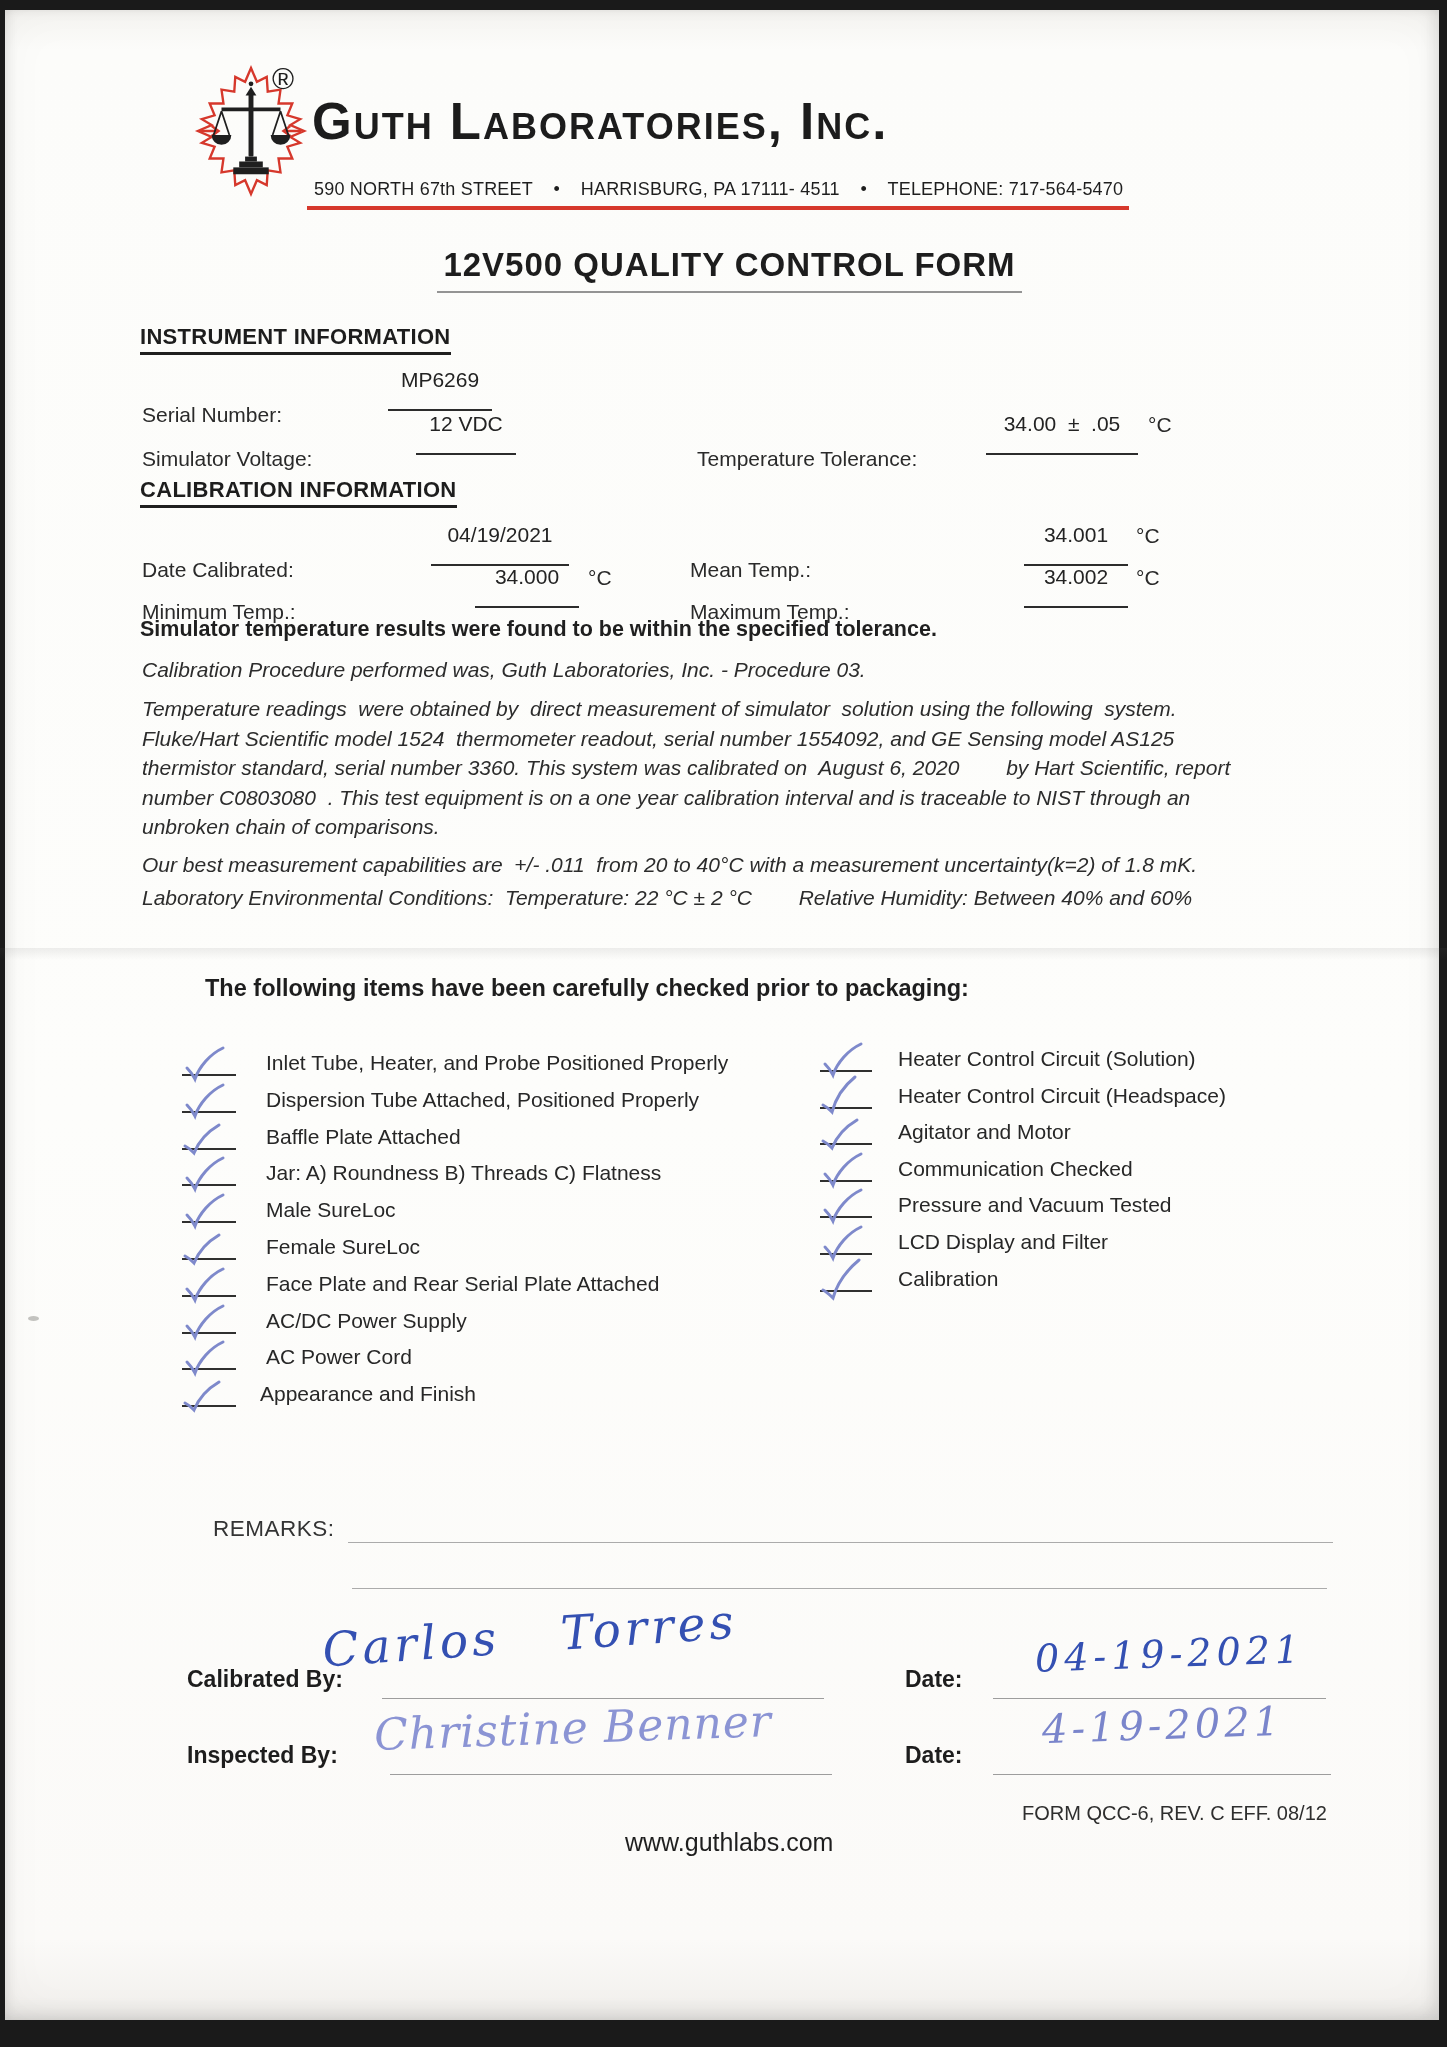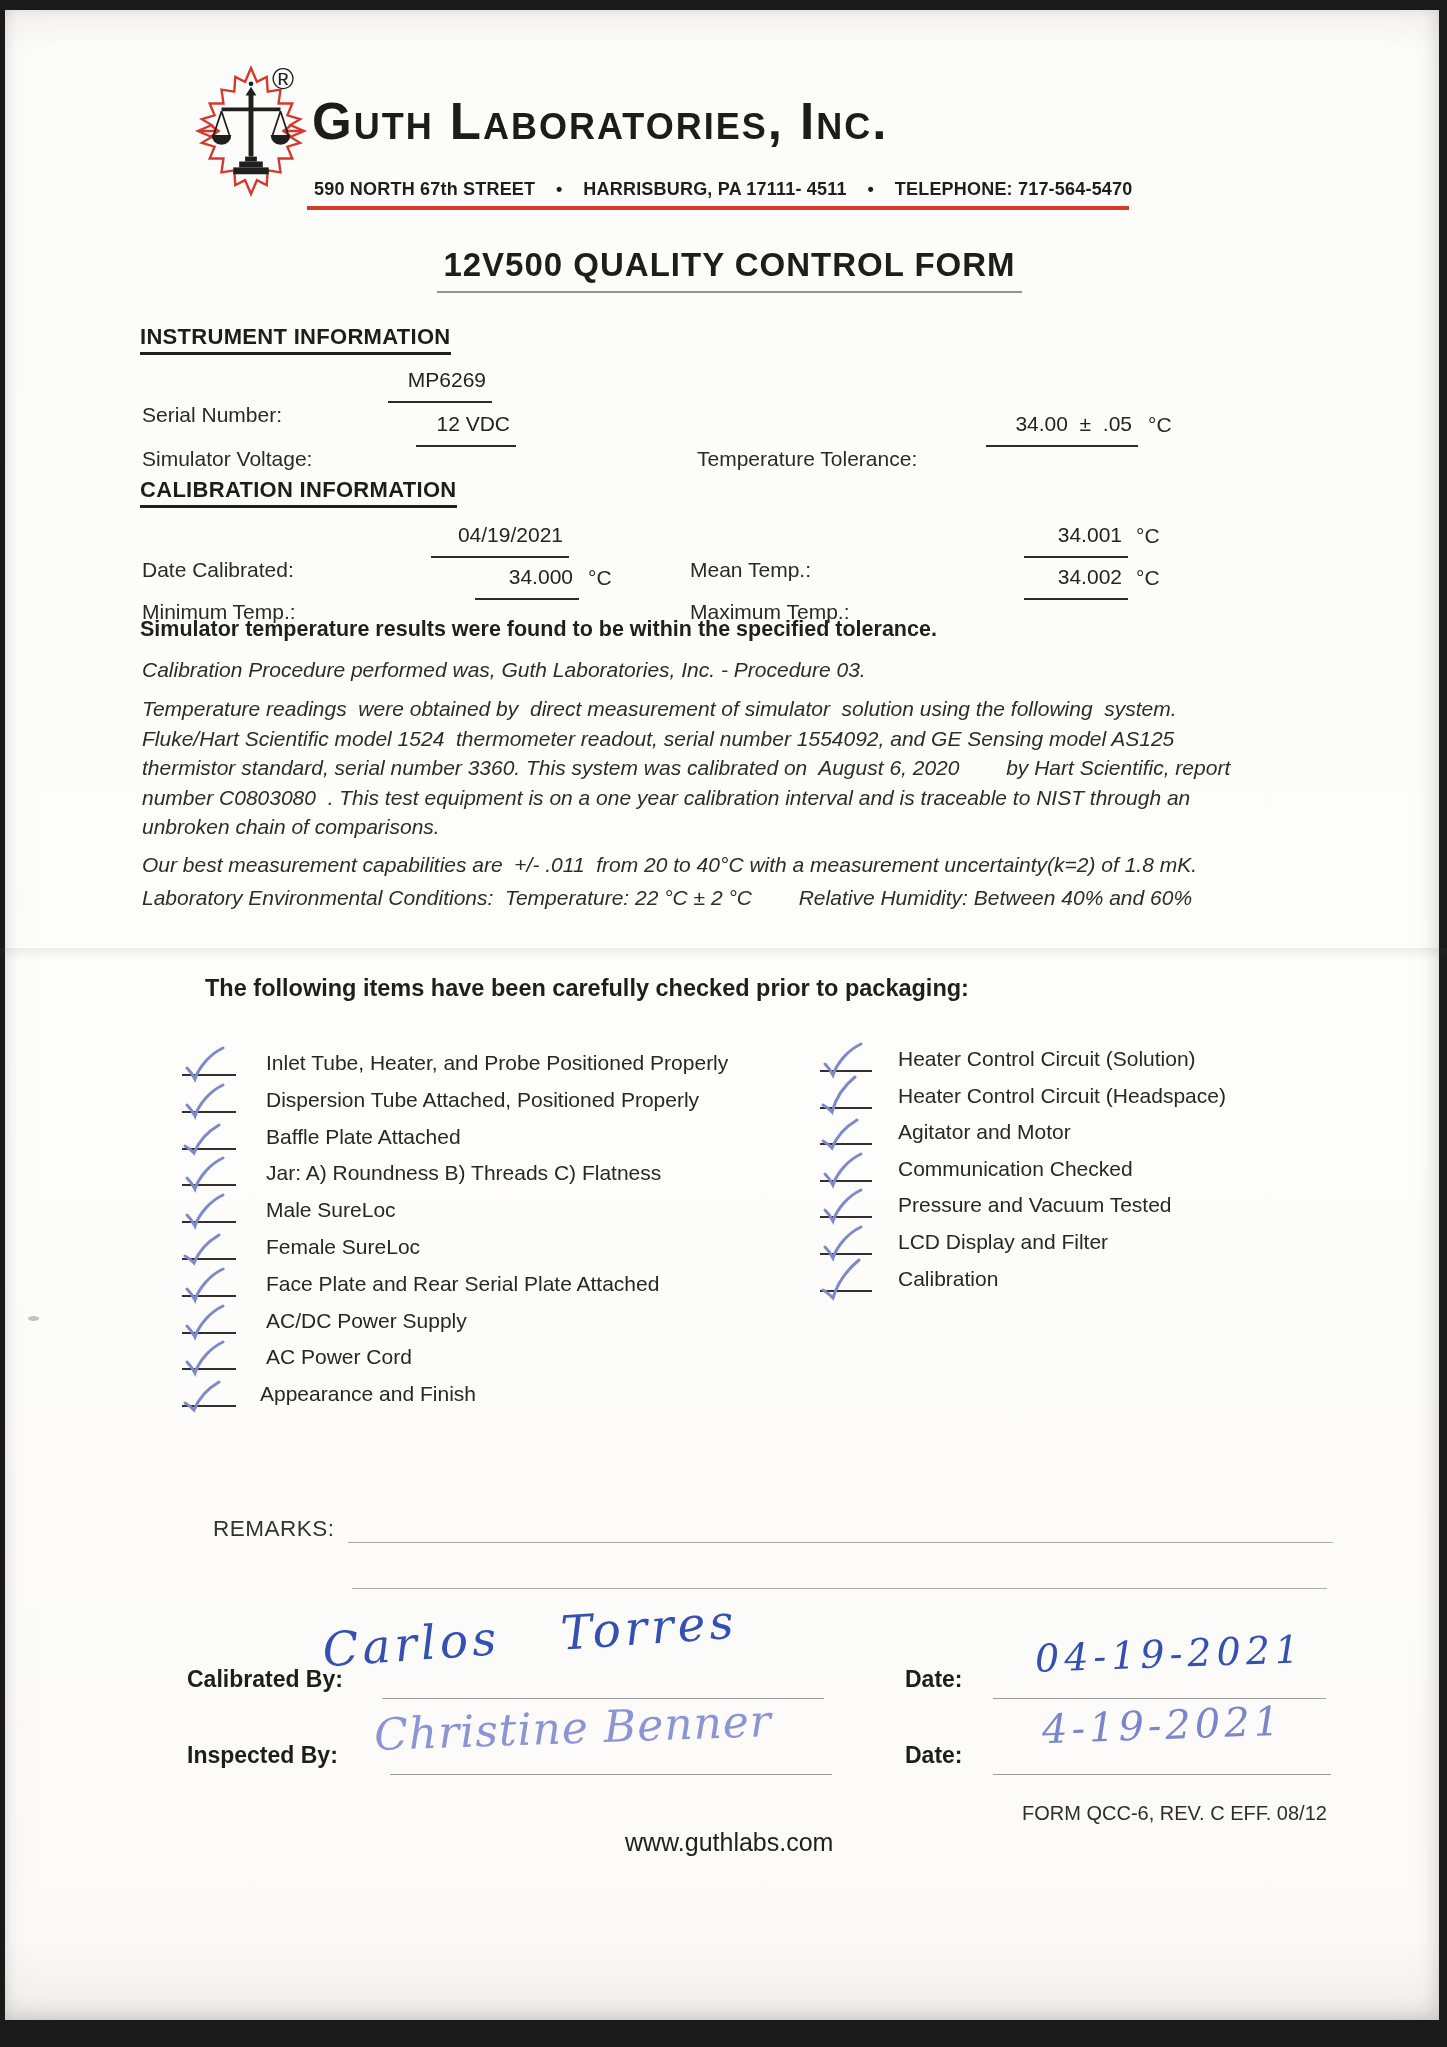--- a/index.html
+++ b/index.html
@@ -17,32 +17,32 @@
   .seam { position:absolute; left:0; width:100%; height:12px;
     background:linear-gradient(180deg, rgba(90,90,90,0.10), rgba(255,255,255,0)); }
   .speck { position:absolute; background:#b4b4b0; border-radius:50%; opacity:.8; }
 
   .abs { position:absolute; }
 
   
   .regmark { font-size:30px; color:#1d1d1d; }
   .company { font-size:51px; font-weight:bold; letter-spacing:2px; color:#1c1c1c;
     font-variant:small-caps; line-height:1; white-space:nowrap; }
-  .addr { font-size:18px; font-weight:bold; color:#1e1e1e; white-space:pre-wrap; letter-spacing:.2px; }
+  .addr { font-size:18px; font-weight:normal; color:#1e1e1e; white-space:pre-wrap; letter-spacing:.2px; }
   .redbar { height:4px; background:#d6382c; }
 
   .pagetitle { font-size:33px; font-weight:bold; letter-spacing:1px; text-align:center;
     color:#1d1d1d; border-bottom:2.5px solid #949494; padding-bottom:7px; white-space:nowrap; }
 
   .sechead { font-size:22px; font-weight:bold; color:#1d1d1d; letter-spacing:.3px;
     border-bottom:3px solid #1f1f1f; padding-bottom:2px; display:inline-block; white-space:nowrap; }
 
   .lbl { font-size:21px; color:#2a2a2a; white-space:nowrap;margin-top:32px; }
-  .val { font-size:21px; color:#232323; text-align:right; display:inline-block;
-    border-bottom:2px solid #2c2c2c; padding:0 6px 9px 6px; white-space:pre; }
+  .val { font-size:21px; color:#232323; text-align:center; display:inline-block;
+    border-bottom:2px solid #2c2c2c; padding:0 6px 17px 6px; white-space:pre; }
   .unit { font-size:21px; color:#2a2a2a; white-space:nowrap; }
 
   .stmt-bold { font-size:21.5px; font-weight:bold; color:#1f1f1f; white-space:pre-wrap; }
   .stmt { font-size:21px; font-style:italic; color:#2c2c2c; white-space:pre-wrap; }
   .sysline { font-size:21px; font-style:italic; color:#2c2c2c; white-space:pre; line-height:29.5px; }
 
   .chkhead { font-size:23.5px; font-weight:bold; color:#1e1e1e; white-space:nowrap; }
 
   .citem { position:absolute; display:flex; align-items:flex-end; gap:30px; height:34px; }
   .citem.r { gap:26px; }

